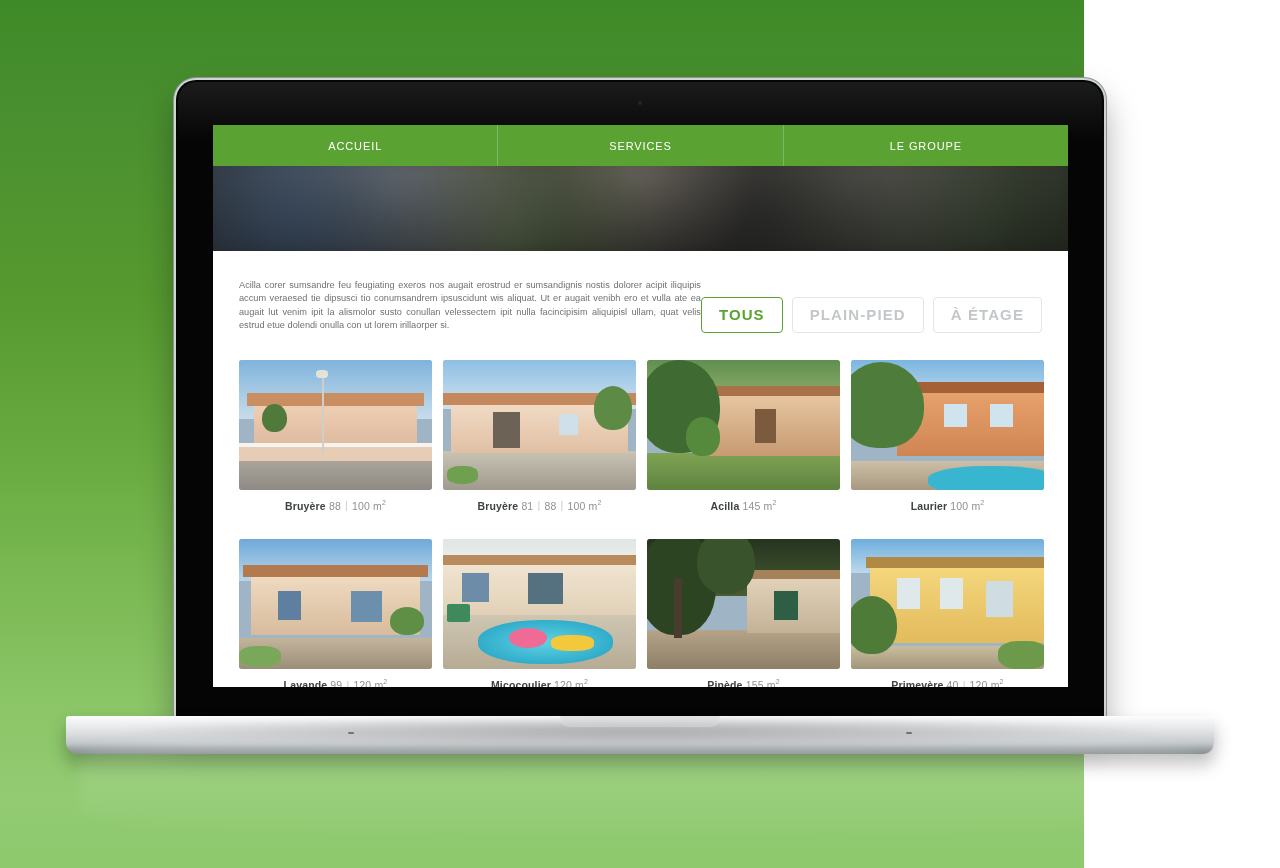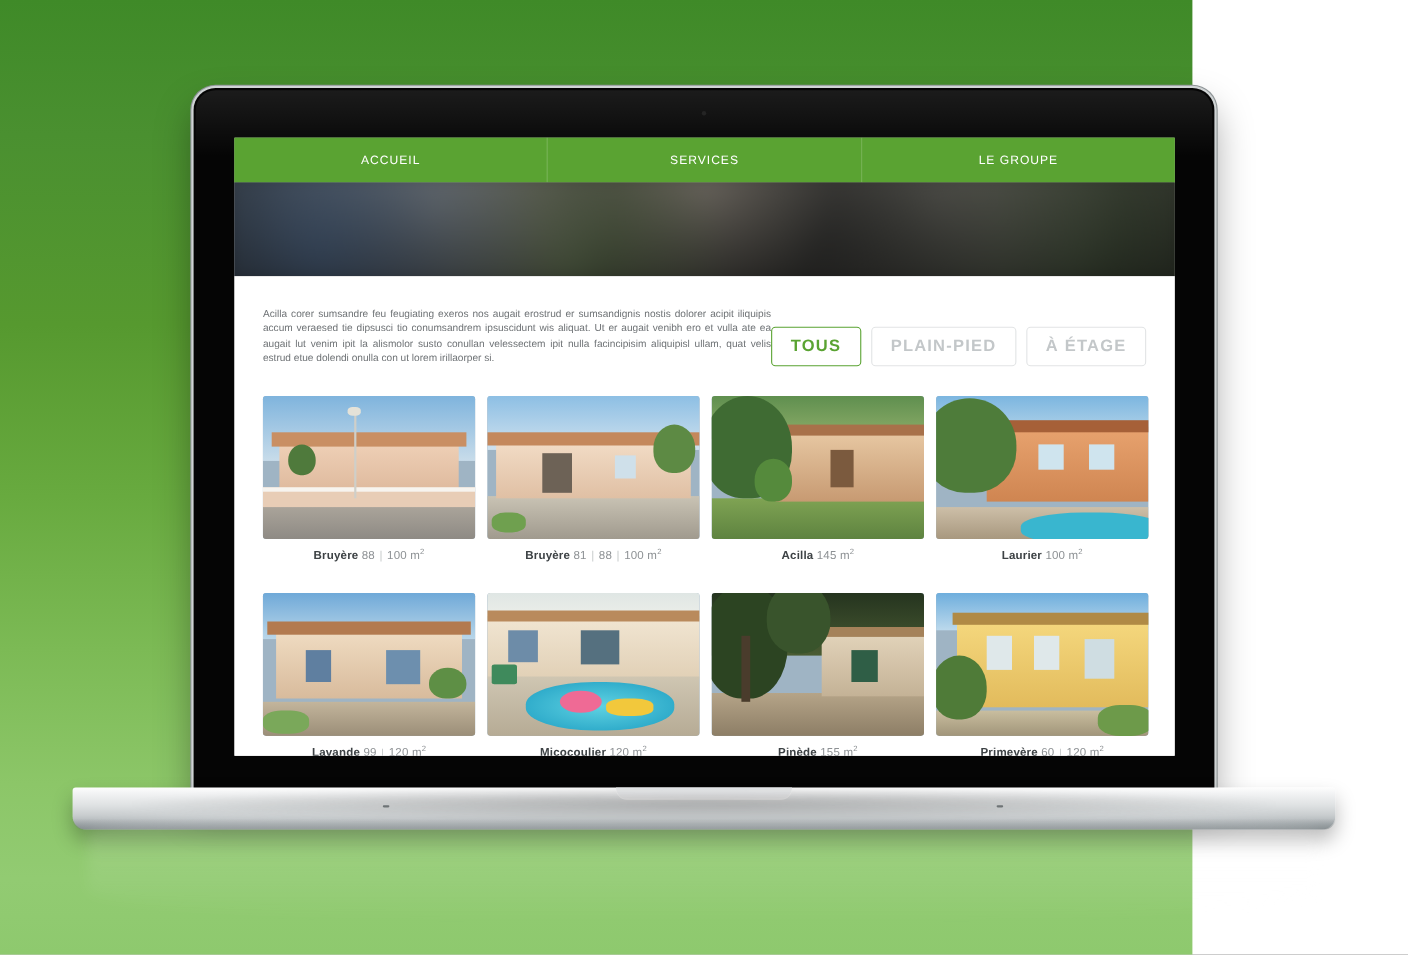--- a/index.html
+++ b/index.html
@@ -466,21 +466,21 @@
                   <div class="house" style="left:10%;top:18%;width:90%;height:62%;background:linear-gradient(#f5d87e,#e2bb5c);"></div>
                   <div class="roof" style="left:8%;top:14%;width:94%;height:8%;background:#b08a45;"></div>
                   <div class="house" style="left:24%;top:30%;width:12%;height:24%;background:#dfe8ea;"></div>
                   <div class="house" style="left:46%;top:30%;width:12%;height:24%;background:#dfe8ea;"></div>
                   <div class="house" style="left:70%;top:32%;width:14%;height:28%;background:#cfdde2;"></div>
                   <div class="tree" style="left:-2%;top:44%;width:26%;height:44%;background:#4f7b38;"></div>
                   <div class="tree" style="left:76%;bottom:0;width:26%;height:22%;background:#6d9a4a;border-radius:40%;"></div>
                 </div>
                 <div class="caption">
                   <span class="nm">Primevère</span>
-                  <span>60</span>
+                  <span>40</span>
                   <span class="sep">|</span>
                   <span>120</span>
                   <span>m</span><sup>2</sup>
                 </div>
               </article>
 
             </section>
 
           </main>
         </div>

